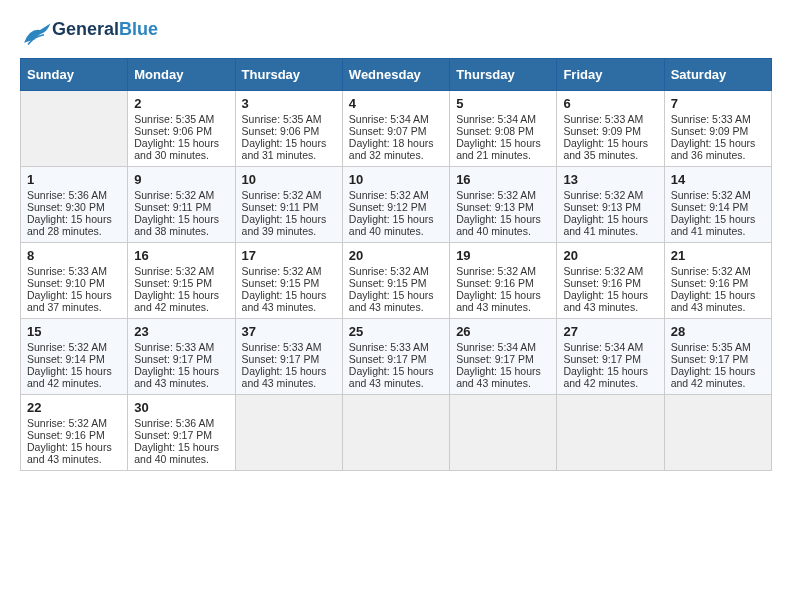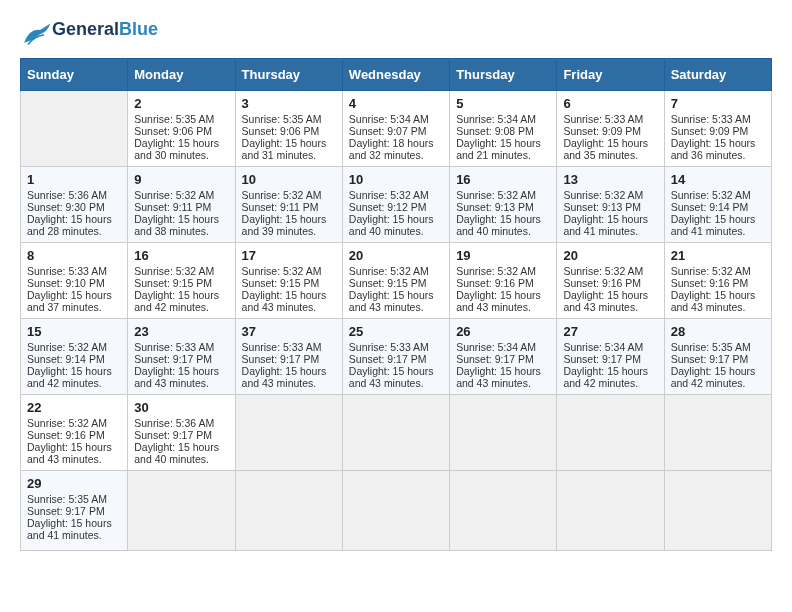--- a/index.html
+++ b/index.html
@@ -300,28 +300,14 @@
           <div>Sunrise: 5:36 AM</div>
           <div>Sunset: 9:17 PM</div>
           <div>Daylight: 15 hours and 40 minutes.</div>
         </td>
         <td class="empty-cell"></td>
         <td class="empty-cell"></td>
         <td class="empty-cell"></td>
         <td class="empty-cell"></td>
         <td class="empty-cell"></td>
       </tr>
-      <tr class="last-row">
-        <td>
-          <span class="day-number">29</span>
-          <div>Sunrise: 5:35 AM</div>
-          <div>Sunset: 9:17 PM</div>
-          <div>Daylight: 15 hours and 41 minutes.</div>
-        </td>
-        <td class="empty-cell"></td>
-        <td class="empty-cell"></td>
-        <td class="empty-cell"></td>
-        <td class="empty-cell"></td>
-        <td class="empty-cell"></td>
-        <td class="empty-cell"></td>
-      </tr>
     </tbody>
 </table>
 
 </body></html>

